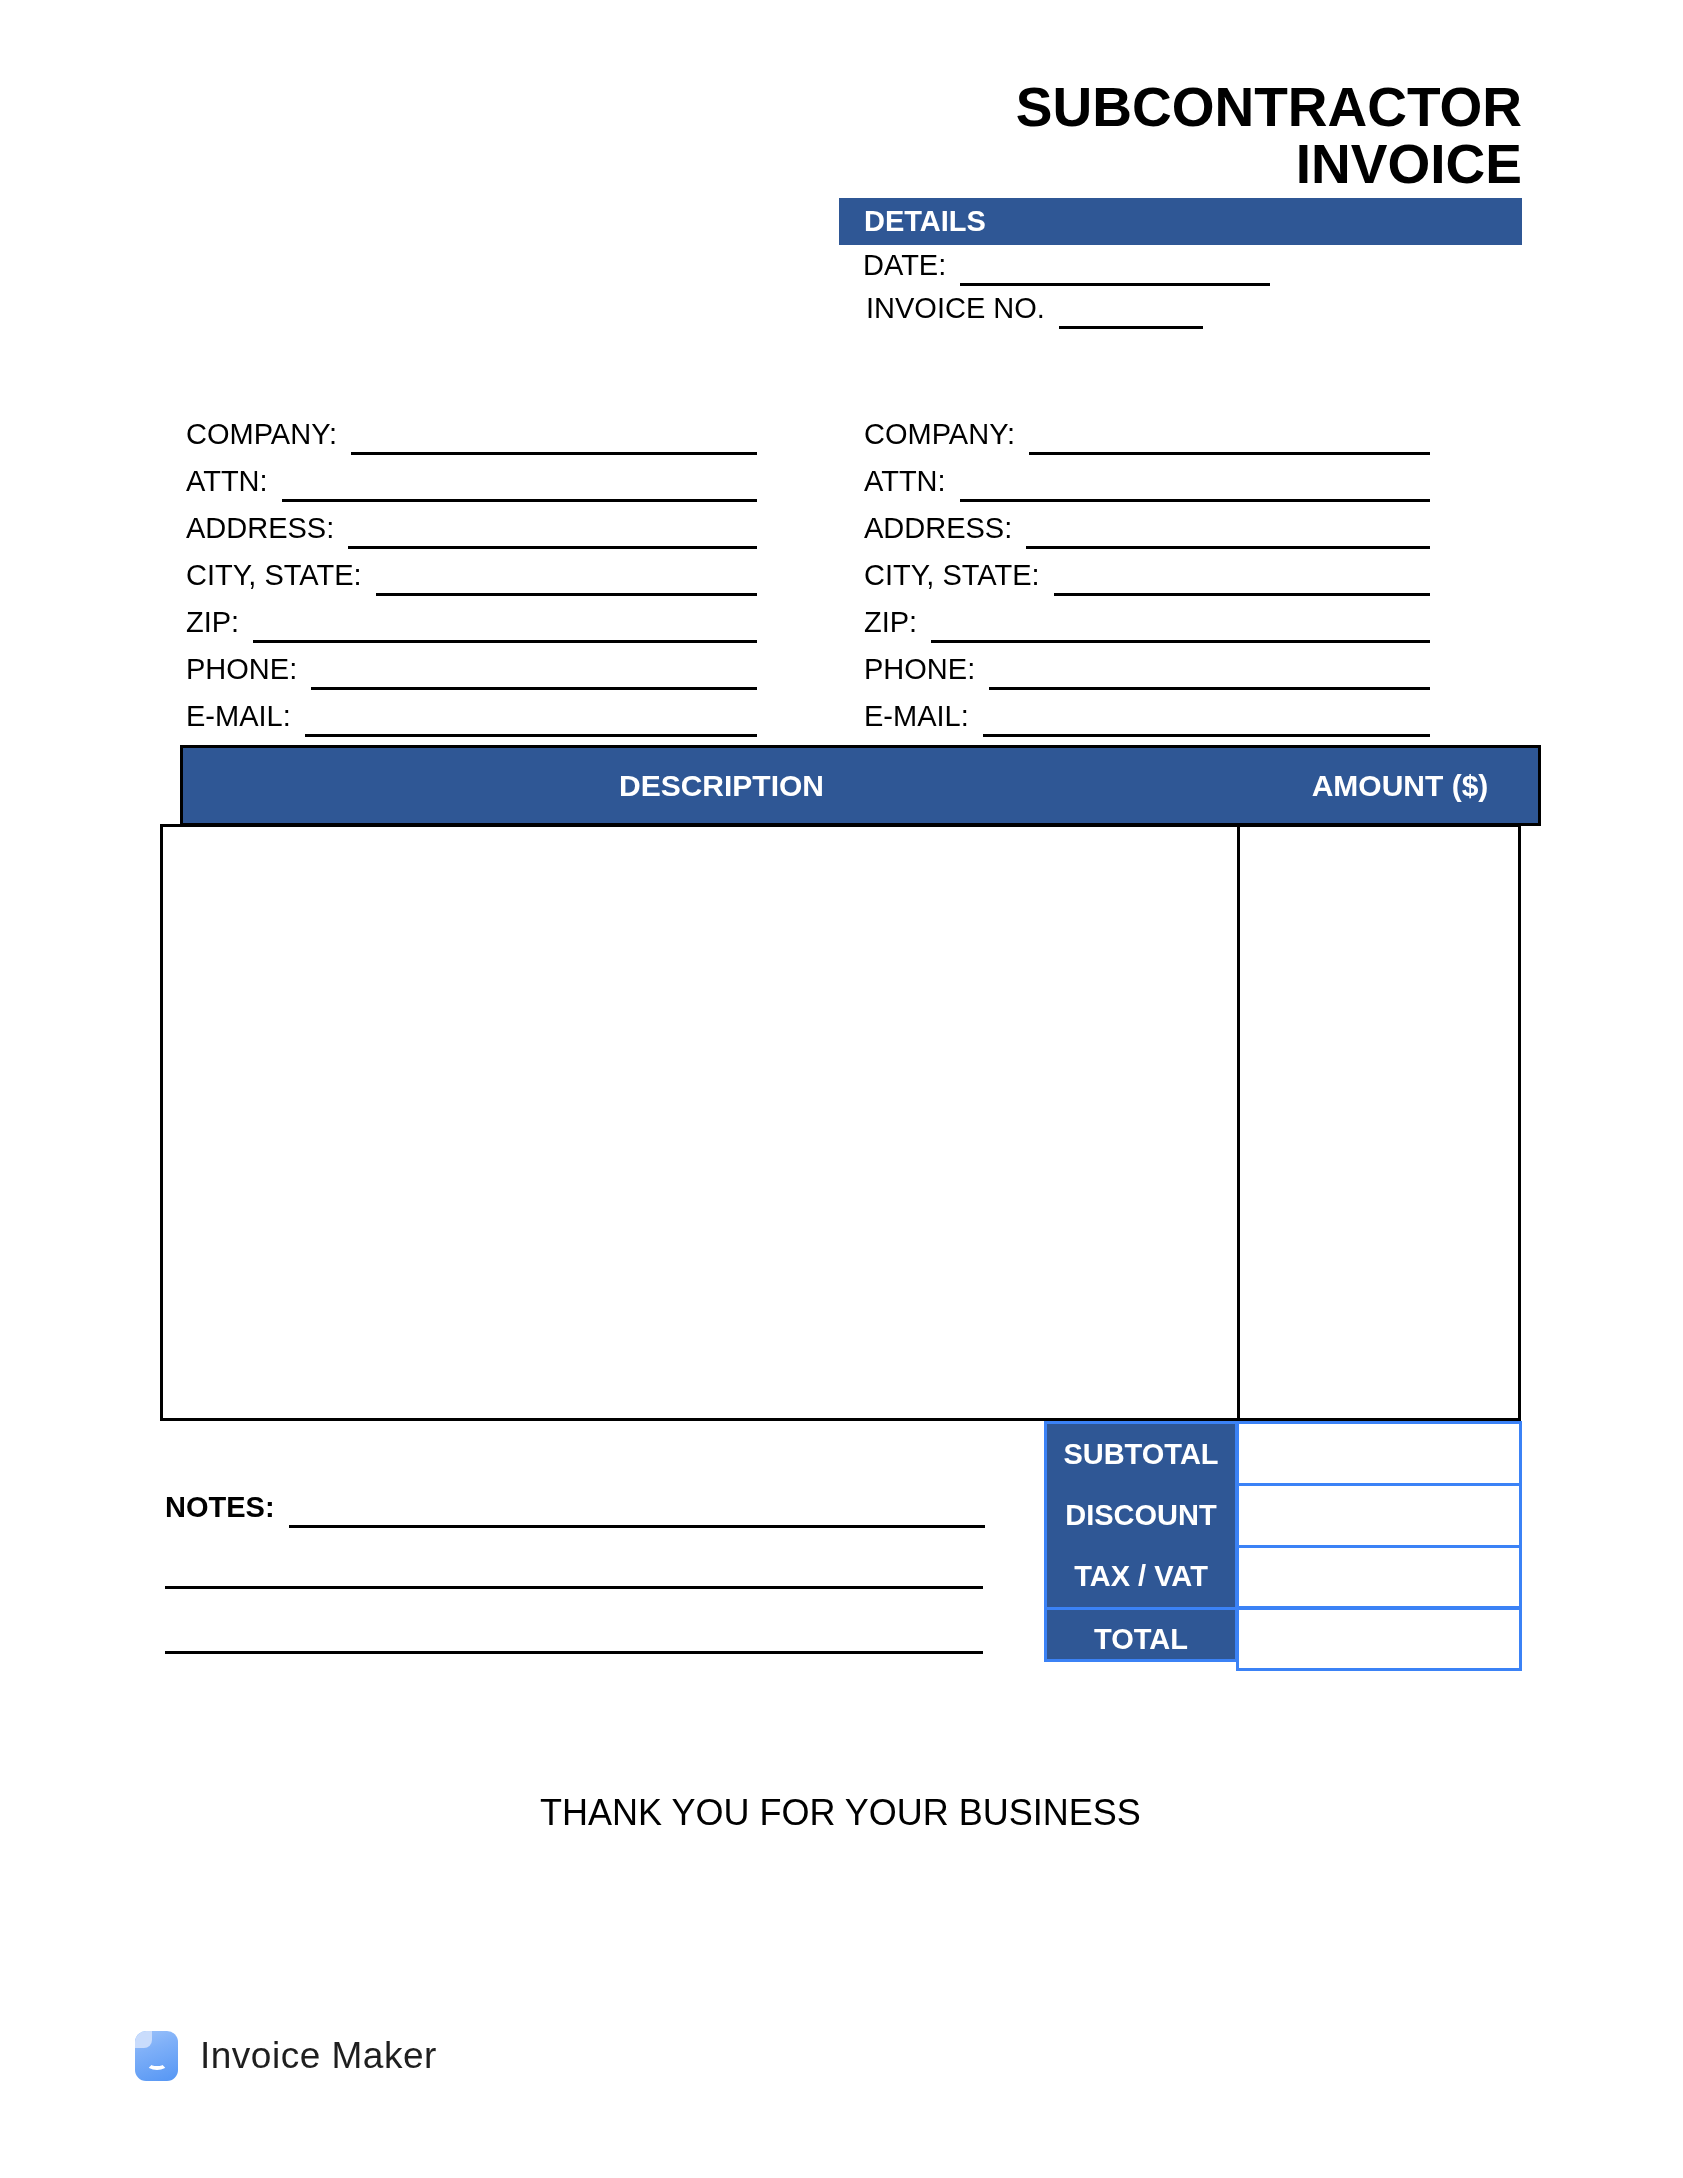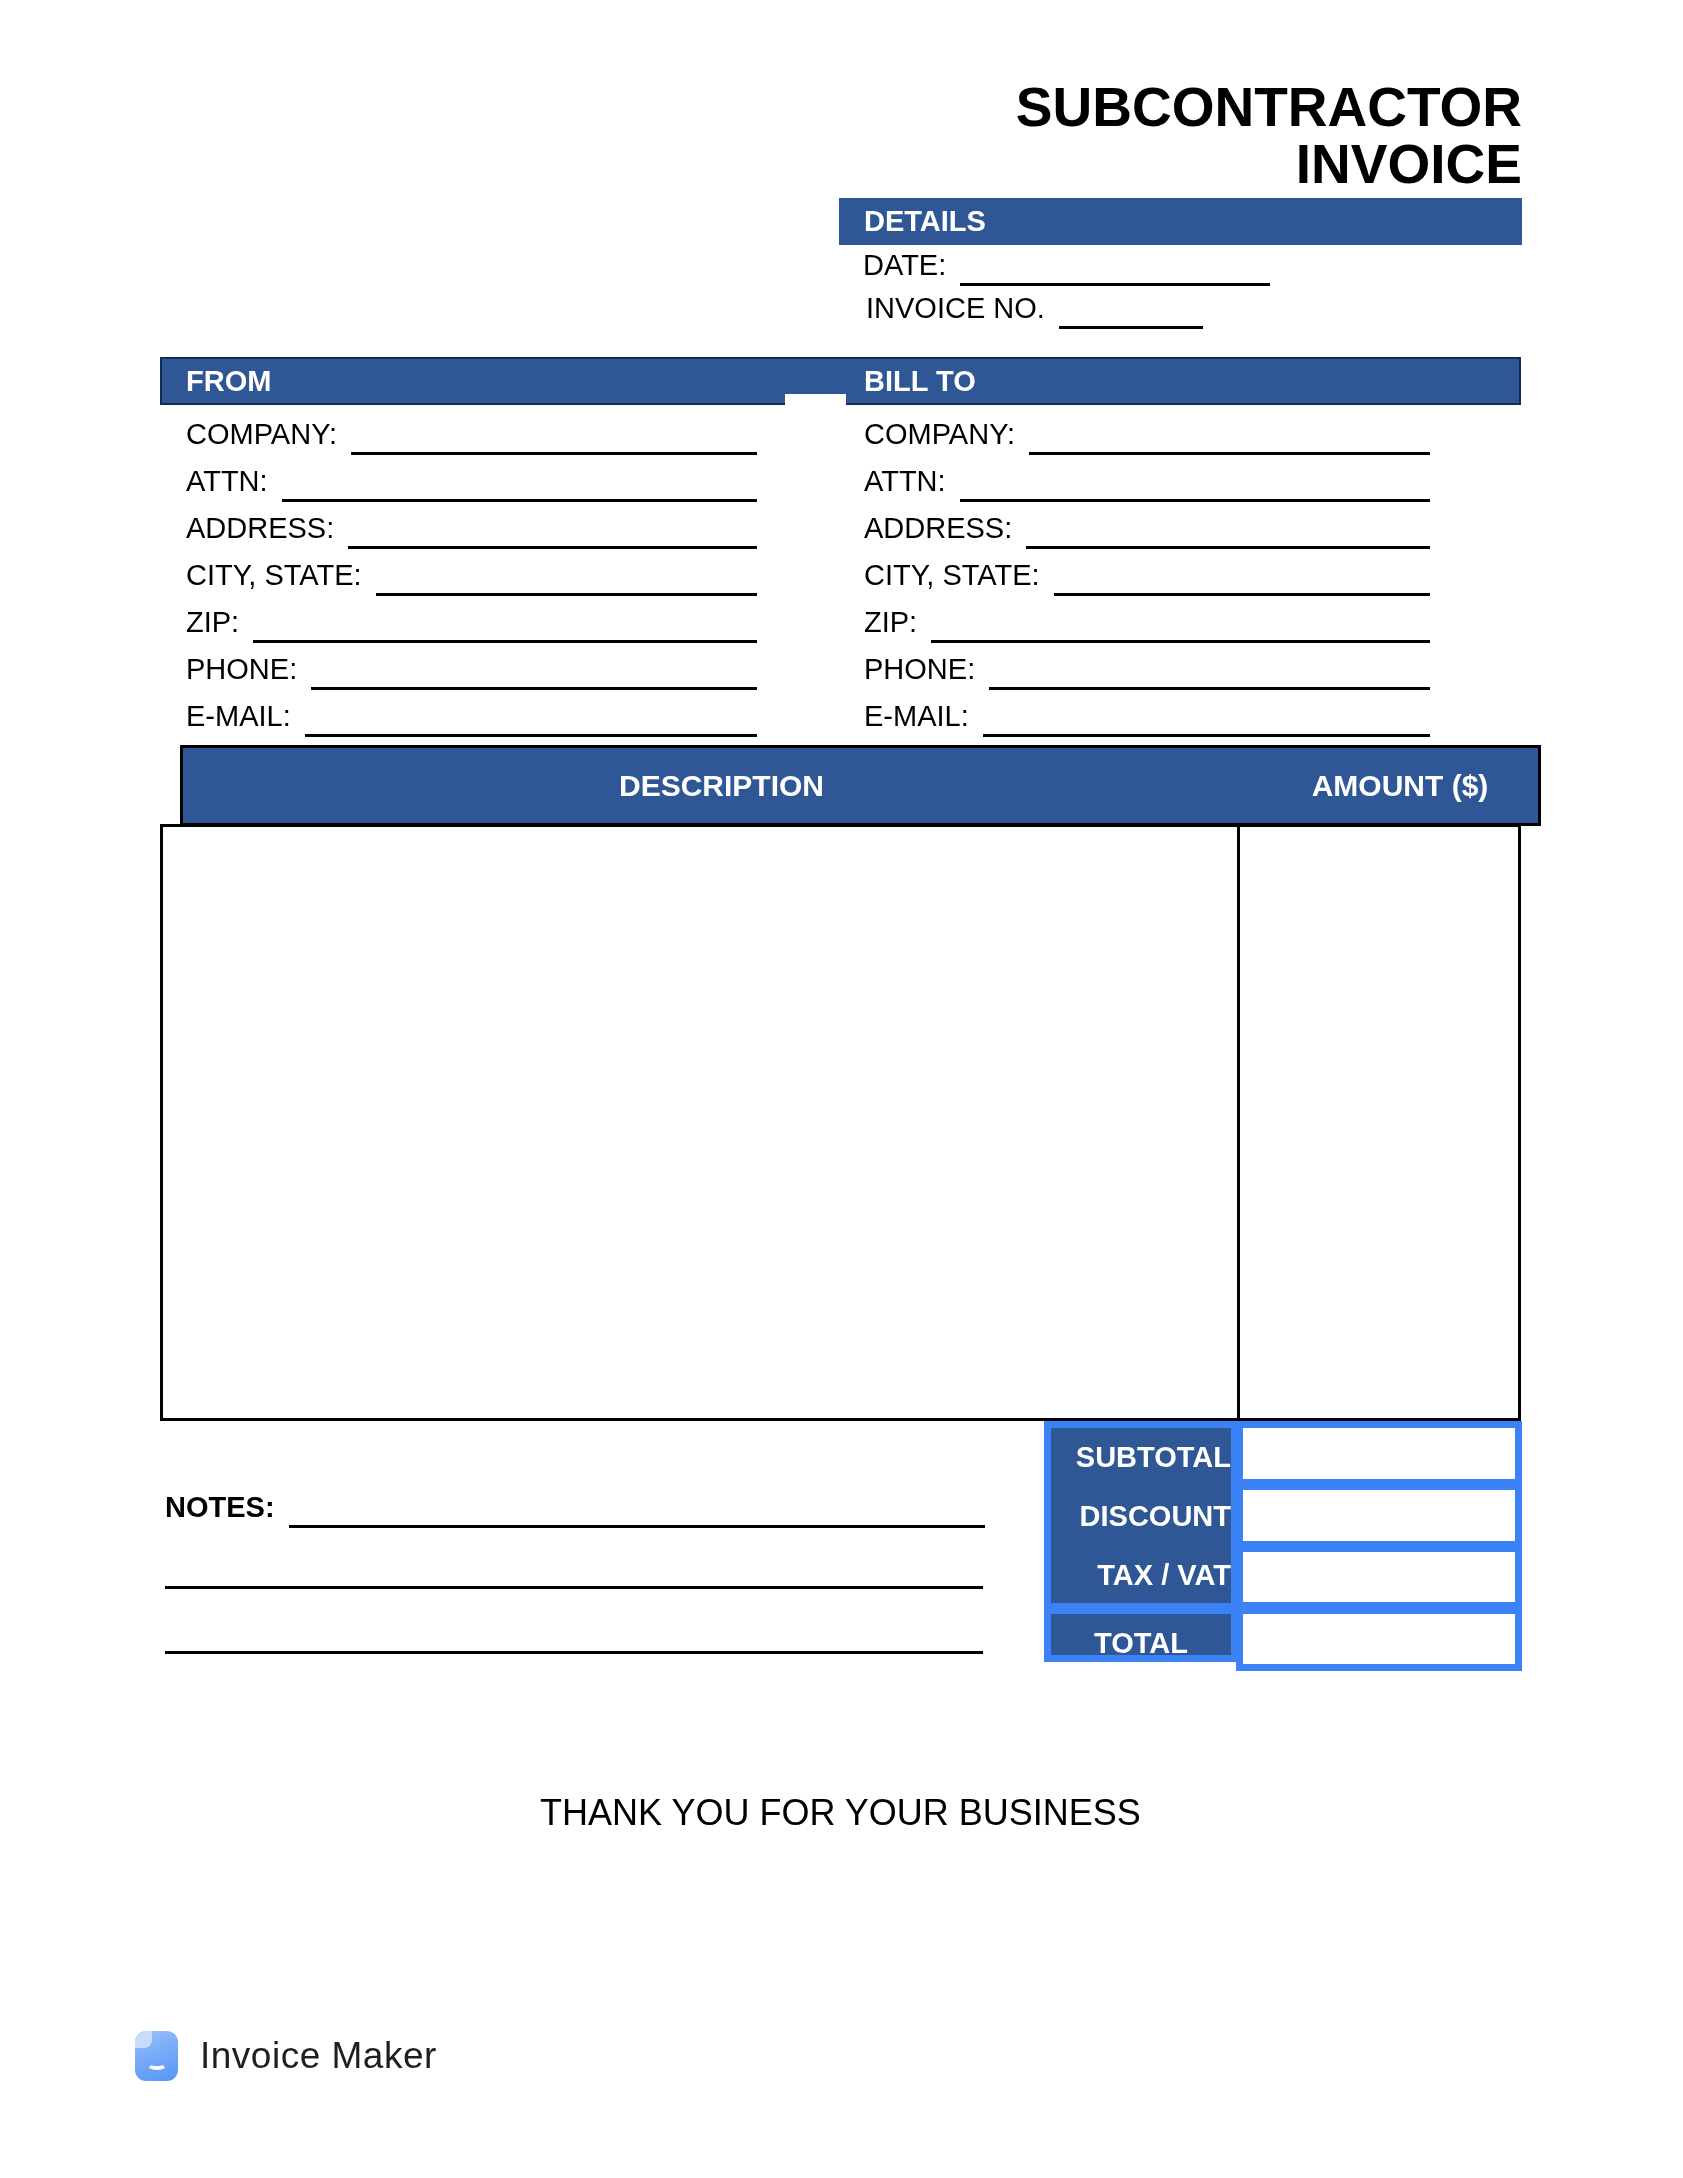--- a/index.html
+++ b/index.html
@@ -59,21 +59,21 @@
   }
   .items-body{
     position:absolute;left:160px;top:824px;width:1361px;height:597px;
     background:#fff;border:3px solid #000;box-sizing:border-box;
   }
   .items-body .col-divider{
     position:absolute;left:1074px;top:0;bottom:0;width:3px;background:#000;
   }
   
   .sum-cell{
-    position:absolute;box-sizing:border-box;border:7px solid #3b82f6;align-items:flex-end;
+    position:absolute;box-sizing:border-box;border:3px solid #3b82f6;
   }
   .sum-labels{
     left:1044px;top:1421px;width:194px;height:189px;background:#2F5795;
     display:flex;flex-direction:column;justify-content:space-around;
   }
   .sum-labels .sum-lbl{
     color:#fff;font-weight:bold;font-size:29px;text-align:center;line-height:59px;height:59px;
   }
   .sum-total{
     left:1044px;top:1607px;width:194px;height:55px;background:#2F5795;
@@ -133,24 +133,20 @@
   </div>
   <div class="fill-row date-row">
     <span class="lbl">DATE:</span>
     <span class="line"></span>
   </div>
   <div class="fill-row invno-row">
     <span class="lbl">INVOICE NO.</span>
     <span class="line"></span>
   </div>
 
-  <div class="bar fromto-bar">
-    <span class="from-label">FROM</span>
-    <span class="billto-label">BILL TO</span>
-  </div>
   <div class="bar-notch"></div>
 
   <div class="fill-row frow fcol-left" style="top:411px;">
     <span class="lbl">COMPANY:</span>
     <span class="line"></span>
   </div>
   <div class="fill-row frow fcol-left" style="top:458px;">
     <span class="lbl">ATTN:</span>
     <span class="line"></span>
   </div>

